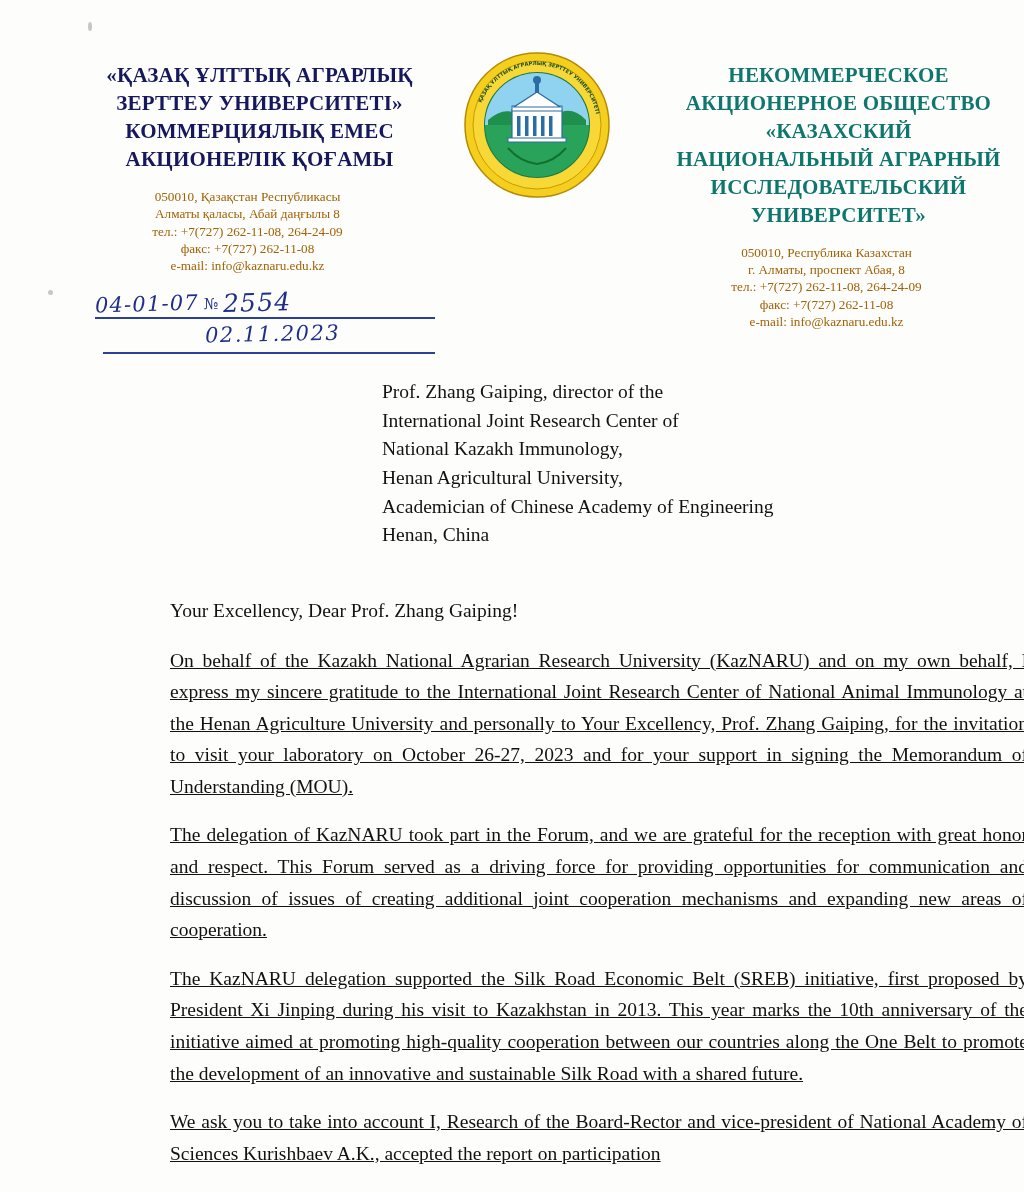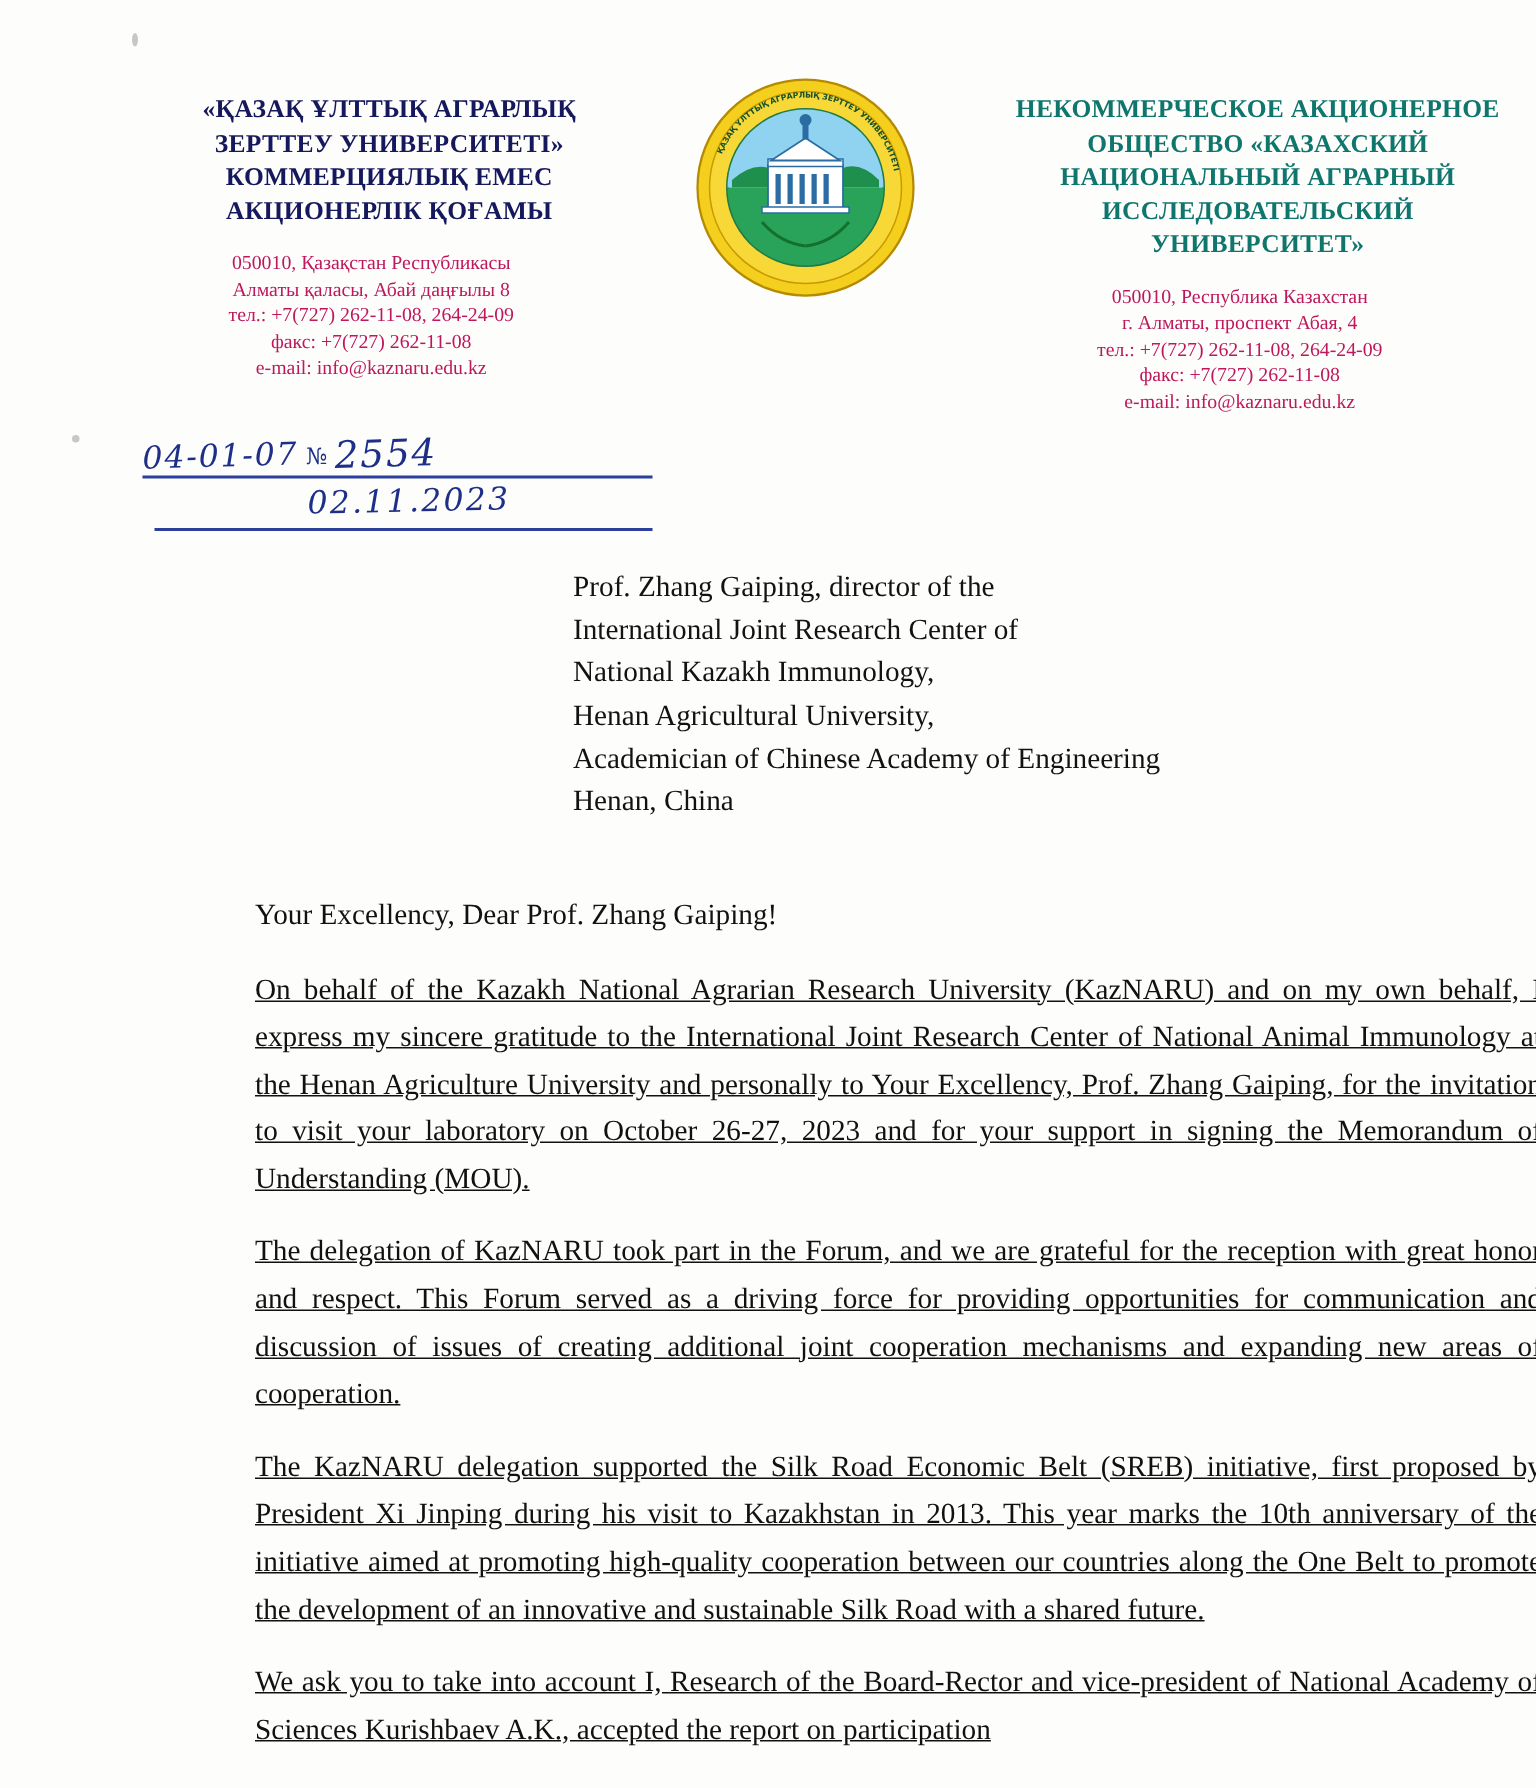--- a/index.html
+++ b/index.html
@@ -36,33 +36,33 @@
 
   .lh-col {
     width: 355px;
     padding-top: 10px;
   }
   .lh-col.left { margin-left: 70px; text-align: center; }
   .lh-col.right { margin-right: 20px; text-align: center; }
 
   .org-name {
     font-weight: bold;
-    font-size: 17px;
+    font-size: 21px;
     line-height: 1.33;
     letter-spacing: 0.2px;
     color: #15185c;
     margin-left: 24px;
   }
   .org-name.right { color: #0f766e; }
 
   .contacts {
     margin-top: 14px;
     font-size: 13.2px;
     line-height: 1.32;
-    color: #be185d;
+    color: #a16207;
   }
 
   
   .emblem {
     width: 150px;
     height: 150px;
     position: relative;
     flex: 0 0 auto;
     margin-top: -2px;
   }
@@ -210,21 +210,21 @@
         <text font-family="DejaVu Sans, sans-serif" font-size="5.2" fill="#16512a" font-weight="bold">
           <textPath href="#ringpath" startOffset="6%">ҚАЗАҚ ҰЛТТЫҚ АГРАРЛЫҚ ЗЕРТТЕУ УНИВЕРСИТЕТІ</textPath>
         </text>
       </svg>
     </div>
 
     <div class="lh-col right">
       <div class="org-name right">НЕКОММЕРЧЕСКОЕ АКЦИОНЕРНОЕ ОБЩЕСТВО «КАЗАХСКИЙ НАЦИОНАЛЬНЫЙ АГРАРНЫЙ ИССЛЕДОВАТЕЛЬСКИЙ УНИВЕРСИТЕТ»</div>
       <div class="contacts">
         <div>050010, Республика Казахстан</div>
-        <div>г. Алматы, проспект Абая, 4</div>
+        <div>г. Алматы, проспект Абая, 8</div>
         <div>тел.: +7(727) 262-11-08, 264-24-09</div>
         <div>факс: +7(727) 262-11-08</div>
         <div>e-mail: info@kaznaru.edu.kz</div>
       </div>
     </div>
 
   </div>
 
   <div class="reg-block">
     <div class="reg-line">

